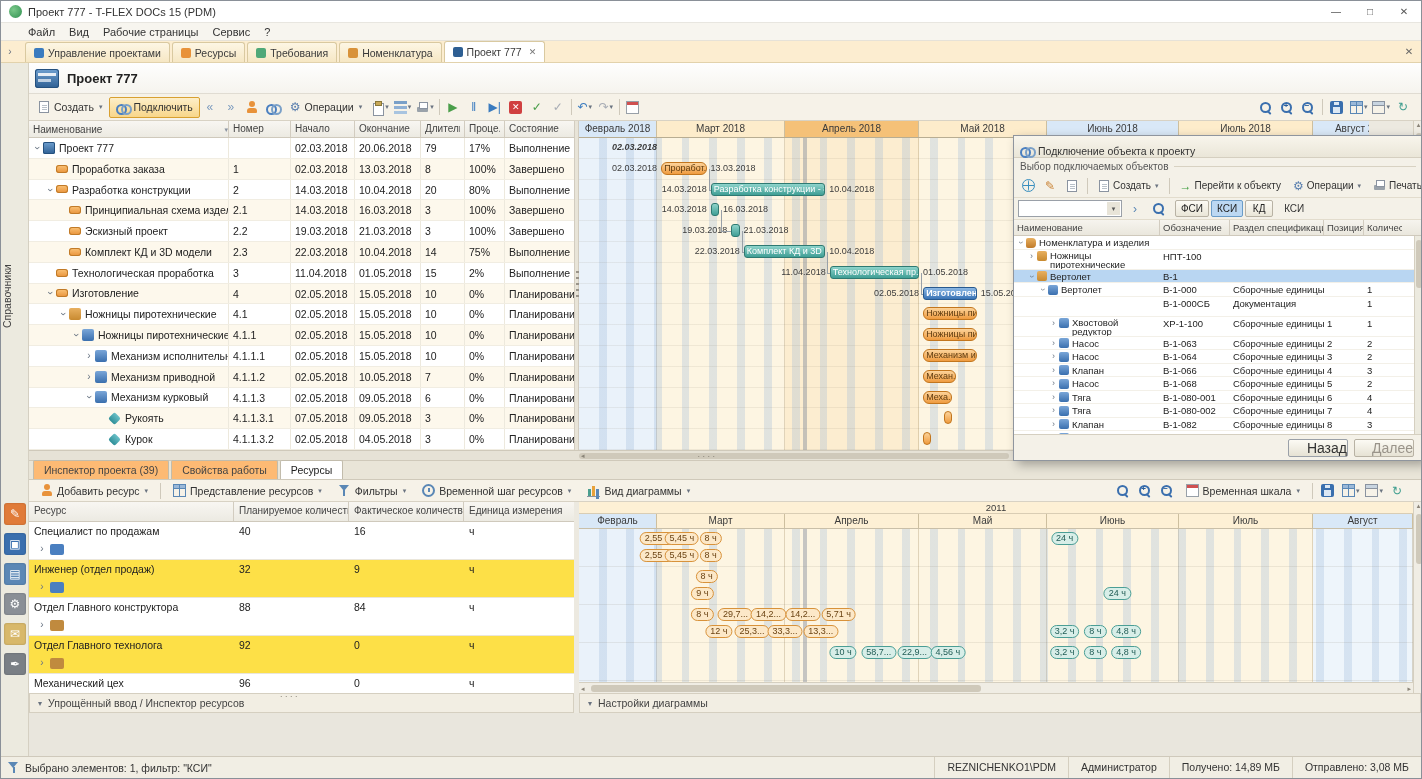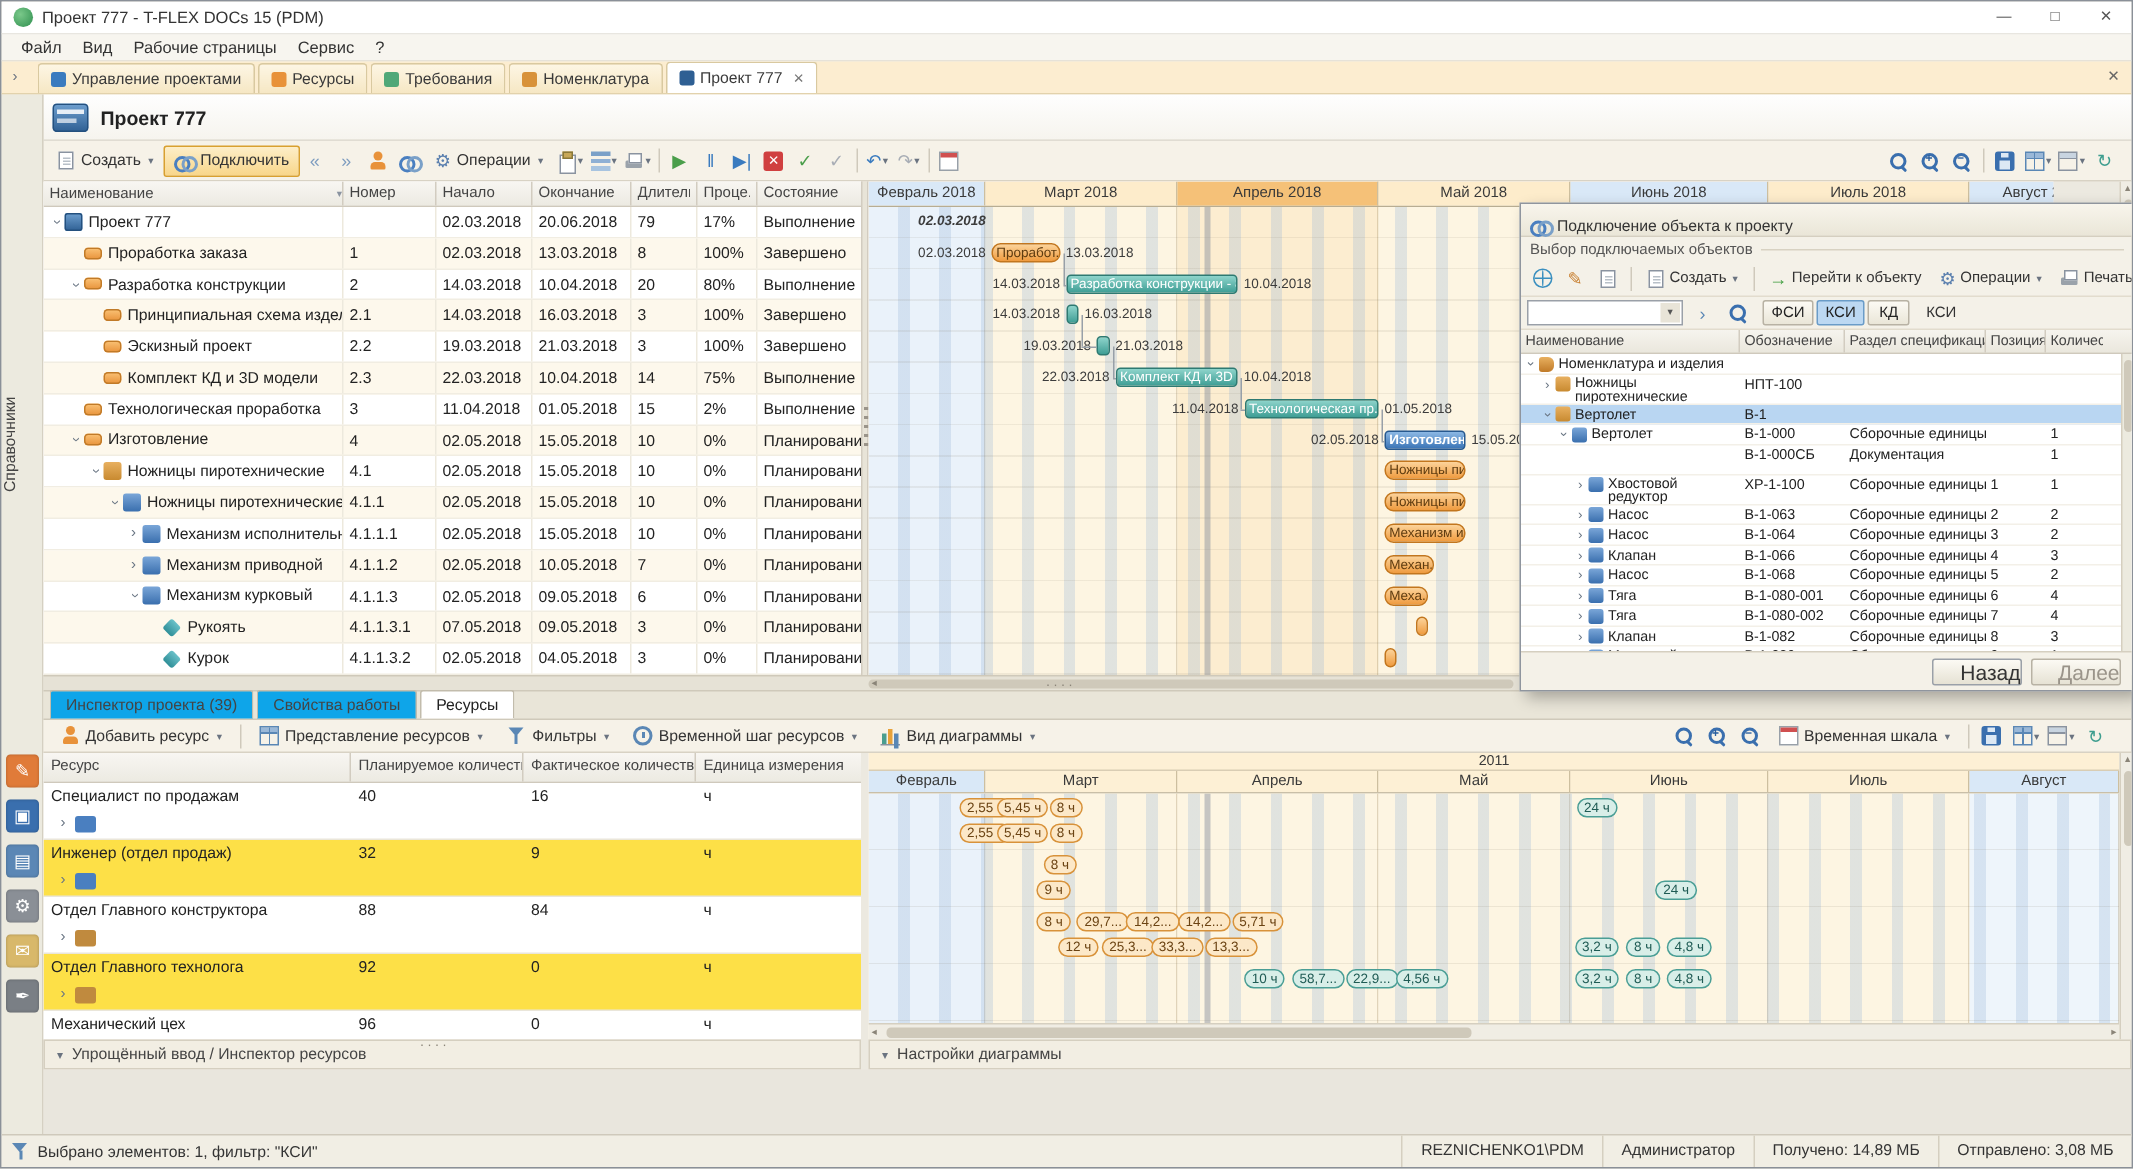--- a/index.html
+++ b/index.html
@@ -4,21 +4,21 @@
 <style>
 *{margin:0;padding:0;box-sizing:border-box}
 body{font-family:"Liberation Sans",sans-serif;font-size:11px;color:#222;background:#9aa0a8}
 #app{position:relative;width:1422px;height:779px;background:#ece9e0;overflow:hidden;border:1px solid #8a9098}
 
 .titlebar{position:absolute;left:0;top:0;width:100%;height:22px;background:#fff;border-bottom:1px solid #e8e6e0;display:flex;align-items:center}
 .app-icon{width:13px;height:13px;border-radius:50%;background:radial-gradient(circle at 35% 35%,#7ac88a,#2f8f4f);margin:0 6px 0 8px;flex:none}
 .tb-title{font-size:11px;color:#333}
 .tb-ctrls{margin-left:auto;display:flex}
 .tbc{width:34px;height:21px;text-align:center;line-height:21px;font-size:10px;color:#555}
-.menubar{position:absolute;left:0;top:22px;width:100%;height:18px;background:#f7f5ef;display:flex;align-items:center;padding-left:6px;border-bottom:1px solid #e6e2d8}
+.menubar{position:absolute;left:0;top:22px;width:100%;height:18px;background:#f7f5ef;display:flex;align-items:center;padding-left:20px;border-bottom:1px solid #e6e2d8}
 .menu-item{padding:0 7px;font-size:11px;color:#333}
 .tabstrip{position:absolute;left:0;top:40px;width:100%;height:22px;background:#fcedd0;border-bottom:1px solid #e2d2ac;display:flex;align-items:flex-end}
 .ts-toggle{width:18px;text-align:center;font-size:10px;color:#6a7380;line-height:20px}
 #tabs{display:flex;align-items:flex-end;gap:2px;margin-left:6px}
 .tab{display:flex;align-items:center;gap:4px;height:20px;padding:0 8px;background:linear-gradient(#fdf6e4,#f6e7c4);border:1px solid #d9c9a0;border-bottom:none;border-radius:3px 3px 0 0;font-size:10.5px;color:#3a3a3a;white-space:nowrap}
 .tab.active{background:#fff;height:21px}
 .tab-chip{width:10px;height:10px;border-radius:2px;flex:none}
 .tab-close{font-size:9px;color:#777;margin-left:3px}
 .ts-close{margin-left:auto;width:24px;text-align:center;font-size:10px;color:#666;line-height:20px}
 
@@ -123,21 +123,21 @@
 .dlb.em{font-weight:bold;font-style:italic}
 .lnk{position:absolute;background:#98a0a8}
 .hband{position:absolute;left:28px;right:0;top:449px;height:10px;background:#e6e2d6;border-top:1px solid #cfc9ba}
 .hthumb{position:absolute;top:2px;height:6px;background:#cfc9ba;border-radius:3px}
 .dots{position:absolute;top:1px;font-size:9px;letter-spacing:2px;color:#8a8478;line-height:8px}
 .sarr{position:absolute;top:1px;font-size:7px;color:#8a8478;line-height:8px}
 .vscroll{position:absolute;width:10px;background:#f0ede4;border-left:1px solid #d5cfc0;text-align:center;font-size:7px;color:#8a8478}
 .vthumb{position:absolute;left:2px;width:6px;background:#cfc9ba;border-radius:3px}
 
 .bottom-tabs{position:absolute;left:28px;right:0;top:459px;height:20px;background:#e9e5d8;border-top:1px solid #cfc9ba;border-bottom:1px solid #cfc9ba;display:flex;align-items:flex-end;padding-left:4px;gap:2px}
-.btab{height:19px;padding:0 10px;font-size:10.5px;line-height:18px;background:#0ea5e9;border:1px solid #c2bcac;border-bottom:none;border-radius:2px 2px 0 0;color:#444;white-space:nowrap}
+.btab{height:19px;padding:0 10px;font-size:10.5px;line-height:18px;background:#fdba74;border:1px solid #c2bcac;border-bottom:none;border-radius:2px 2px 0 0;color:#444;white-space:nowrap}
 .btab.active{background:#fff;color:#222}
 .btoolbar{position:absolute;left:28px;right:0;top:479px;height:22px;background:#f6f2e8;border-bottom:1px solid #d8d2c4;display:flex;align-items:center;padding:0 4px}
 #btb-left{display:flex;align-items:center;gap:2px}
 #btb-right{margin-left:auto;display:flex;align-items:center;gap:2px;padding-right:10px}
 .tlbl{white-space:nowrap}
 .res-table{position:absolute;left:28px;top:501px;width:545px;height:191px;background:#fff;overflow:hidden}
 #rt-head{display:flex;height:20px;background:linear-gradient(#f8f6f2,#eceae2);border-bottom:1px solid #cfc9bc}
 .rt-hcell{border-right:1px solid #d2ccc0;font-size:10px;line-height:18px;padding:0 5px;overflow:hidden;white-space:nowrap;color:#444;flex:none}
 .rname{width:205px}.rplan{width:115px}.ract{width:115px}.runit{width:110px;border-right:none}
 .rt-row{height:38px;border-bottom:1px solid #eae6da}

